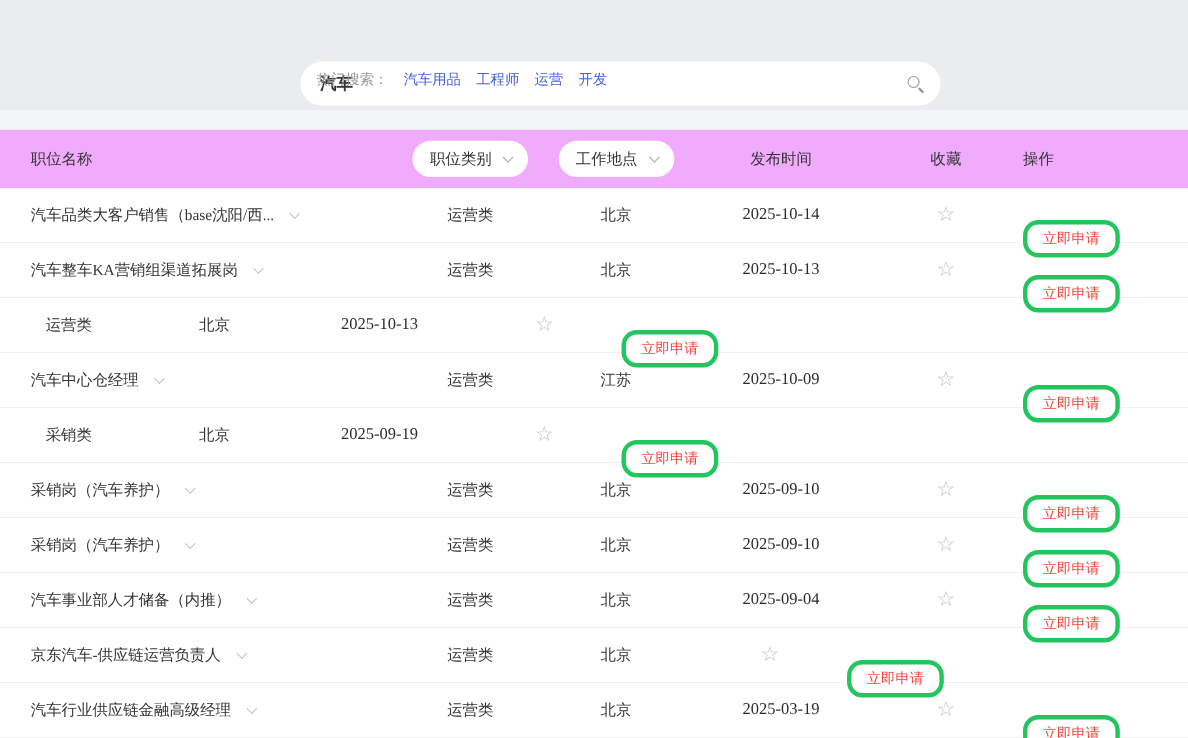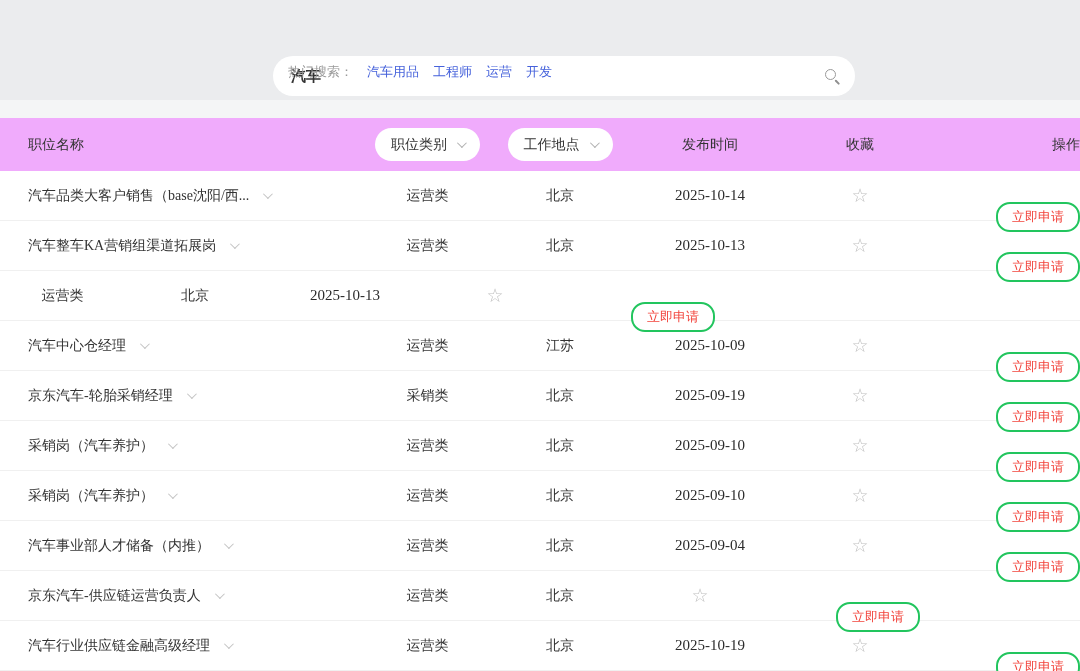--- a/index.html
+++ b/index.html
@@ -25,39 +25,39 @@
 
   
   .spacer-band { height:18px; background:#f4f5f6; }
 
   
   .col-title    { flex:0 0 365px; padding-left:28px; display:flex; align-items:center; }
   .col-category { flex:0 0 125px; display:flex; align-items:center; justify-content:center; }
   .col-location { flex:0 0 140px; display:flex; align-items:center; justify-content:center; }
   .col-date     { flex:0 0 160px; display:flex; align-items:center; justify-content:center; }
   .col-fav      { flex:0 0 140px; display:flex; align-items:center; justify-content:center; }
-  .col-action   { flex:0 0 150px; display:flex; align-items:center; justify-content:flex-end; }
+  .col-action   { flex:0 0 150px; display:flex; align-items:center; justify-content:flex-start; }
 
   .table-header { height:53px; background:#f0abfc; display:flex; font-size:14px; color:#333; }
   .filter-pill { background:#fff; border-radius:17px; height:33px; padding:0 16px;
     display:flex; align-items:center; gap:10px; cursor:pointer; font-size:14px; color:#333; }
   .chev { width:7px; height:7px; border-right:1.6px solid #b0b0b0;
     border-bottom:1.6px solid #b0b0b0; transform:rotate(45deg) translateY(-2px);
     display:inline-block; }
 
   .job-row { height:50px; display:flex; background:#fff;
     border-bottom:1px solid #f0f0f0; font-size:14px;font-family:Liberation Serif, serif; }
   .job-title-text { color:#333; white-space:nowrap; overflow:hidden; }
   .title-chev { margin-left:14px; width:7px; height:7px;
     border-right:1.6px solid #c4c4c4; border-bottom:1.6px solid #c4c4c4;
     transform:rotate(45deg) translateY(-2px); cursor:pointer; flex:0 0 auto; }
   .job-date { font-size:15px; color:#2b2b2b; }
   .star { font-size:19px; color:#c0c0c0; cursor:pointer; line-height:1; }
   .apply-btn { font-family:inherit; font-size:13px; color:#f2453d; background:#fff;
-    border:2px solid #22c55e; border-radius:14px; padding:4px 14px; cursor:pointer;
+    border:4px solid #22c55e; border-radius:14px; padding:4px 14px; cursor:pointer;
     white-space:nowrap;margin-top:43px; }
 </style>
 </head>
 <body>
 
 <div class="search-section">
   <div class="search-box">
     <input class="search-input" value="汽车" style="">
     <div class="search-icon-btn">
       <span class="mag">
@@ -185,24 +185,20 @@
     </div>
     <div class="col-fav">
       <span class="star">☆</span>
     </div>
     <div class="col-action">
       <button class="apply-btn">立即申请</button>
     </div>
   </div>
 
   <div class="job-row">
-    <div class="col-title">
-      <span class="job-title-text">京东汽车-轮胎采销经理</span>
-      <span class="title-chev"></span>
-    </div>
     <div class="col-category">
       <span>采销类</span>
     </div>
     <div class="col-location">
       <span>北京</span>
     </div>
     <div class="col-date">
       <span class="job-date">2025-09-19</span>
     </div>
     <div class="col-fav">
@@ -303,21 +299,21 @@
       <span class="job-title-text">汽车行业供应链金融高级经理</span>
       <span class="title-chev"></span>
     </div>
     <div class="col-category">
       <span>运营类</span>
     </div>
     <div class="col-location">
       <span>北京</span>
     </div>
     <div class="col-date">
-      <span class="job-date">2025-10-19</span>
+      <span class="job-date">2025-03-19</span>
     </div>
     <div class="col-fav">
       <span class="star">☆</span>
     </div>
     <div class="col-action">
       <button class="apply-btn">立即申请</button>
     </div>
   </div>
 </div>
 

